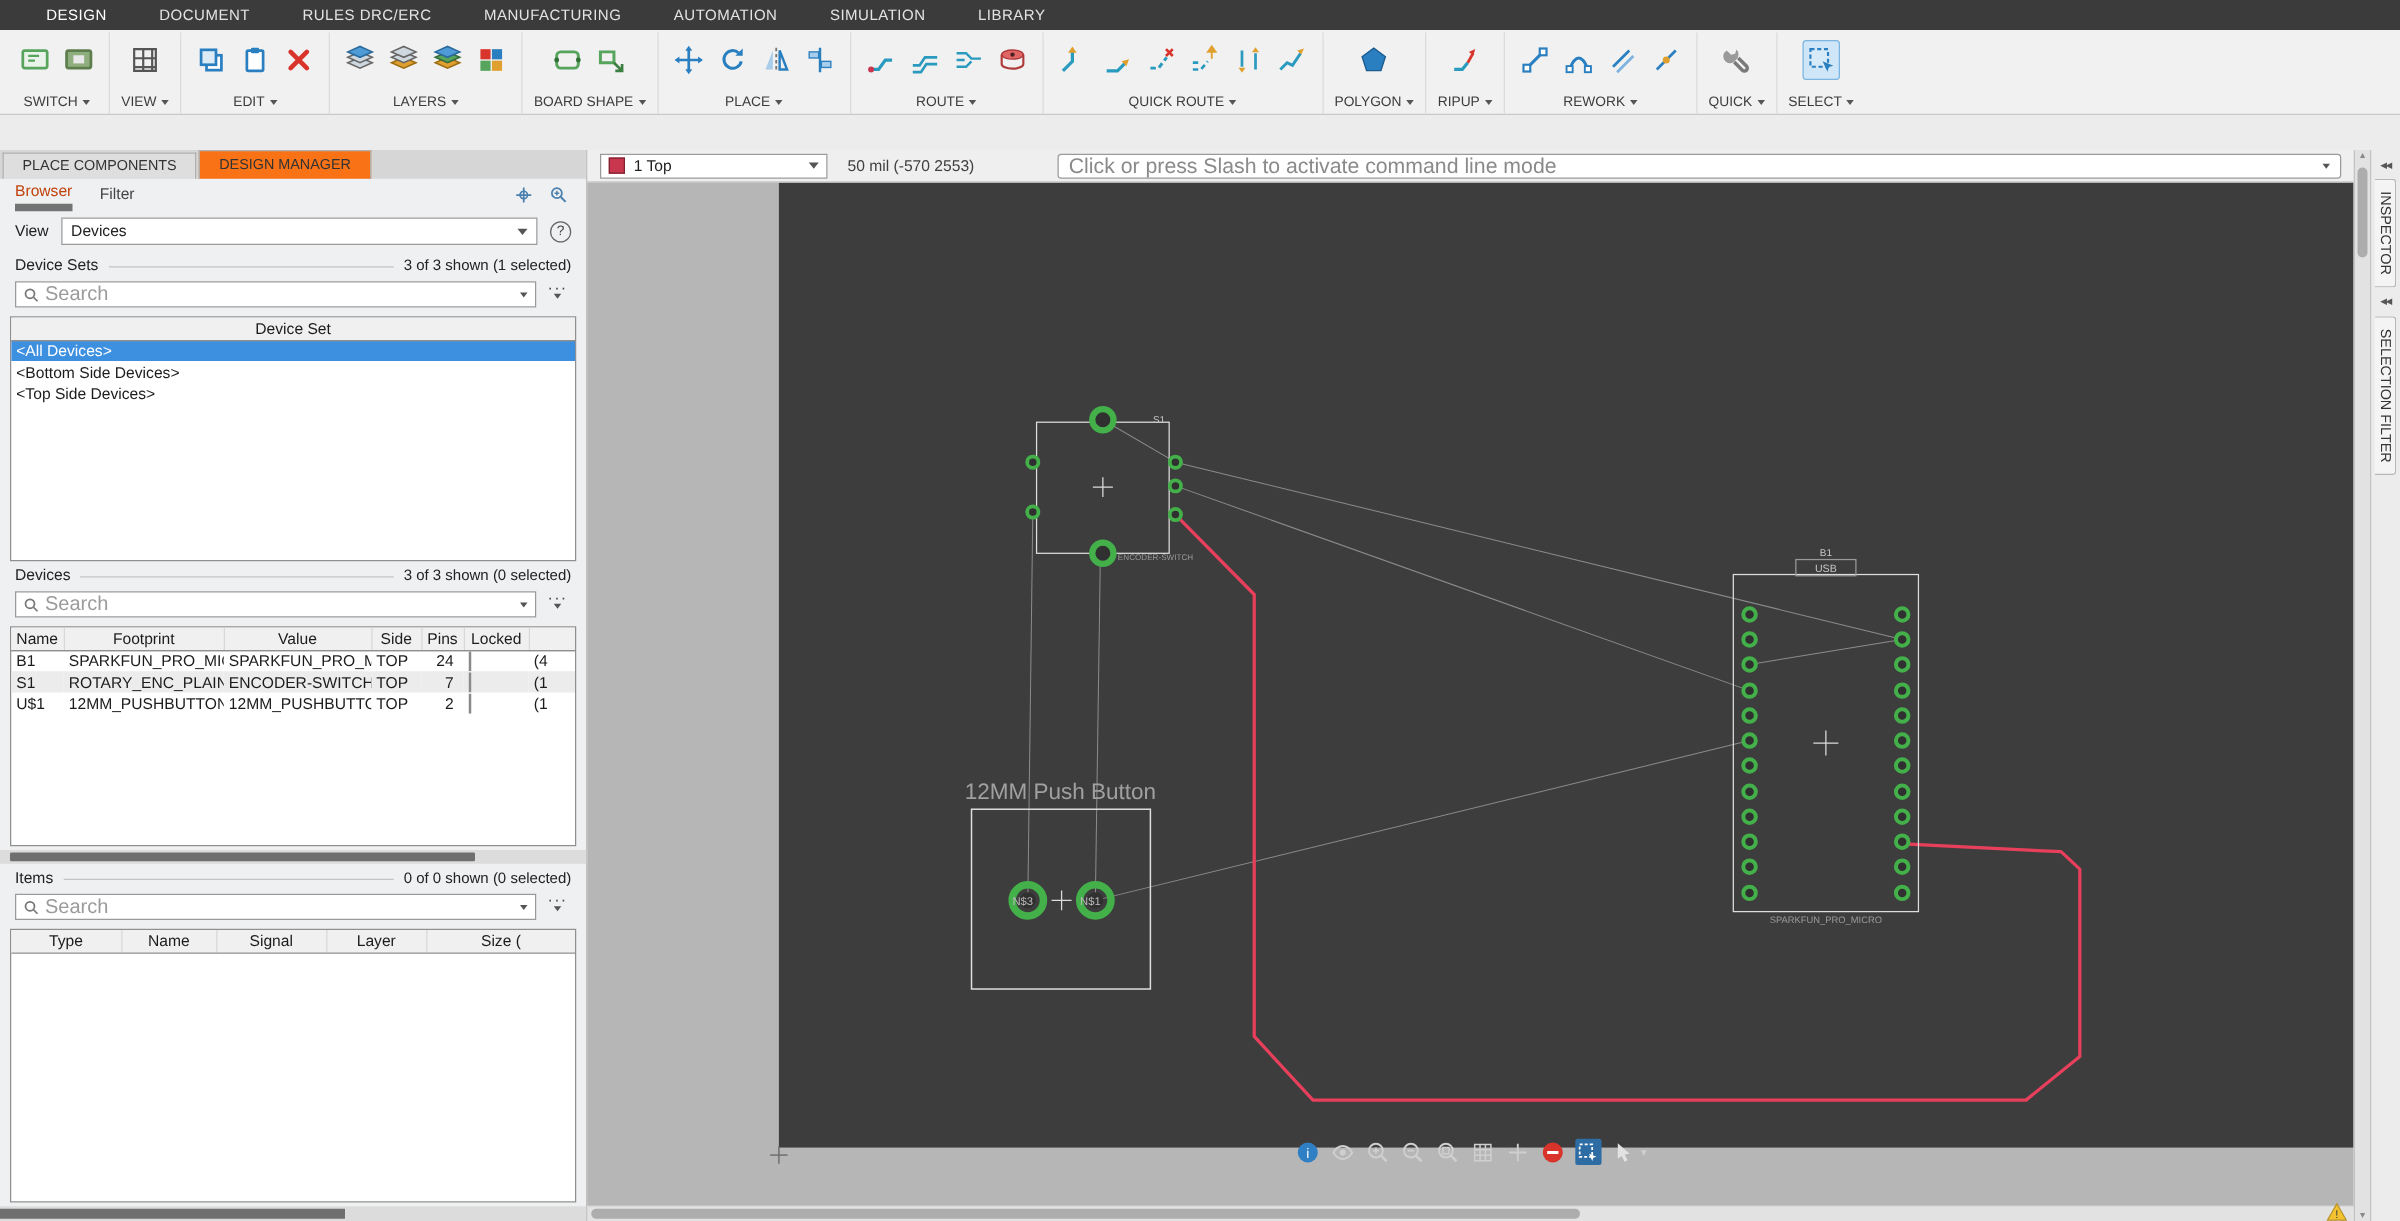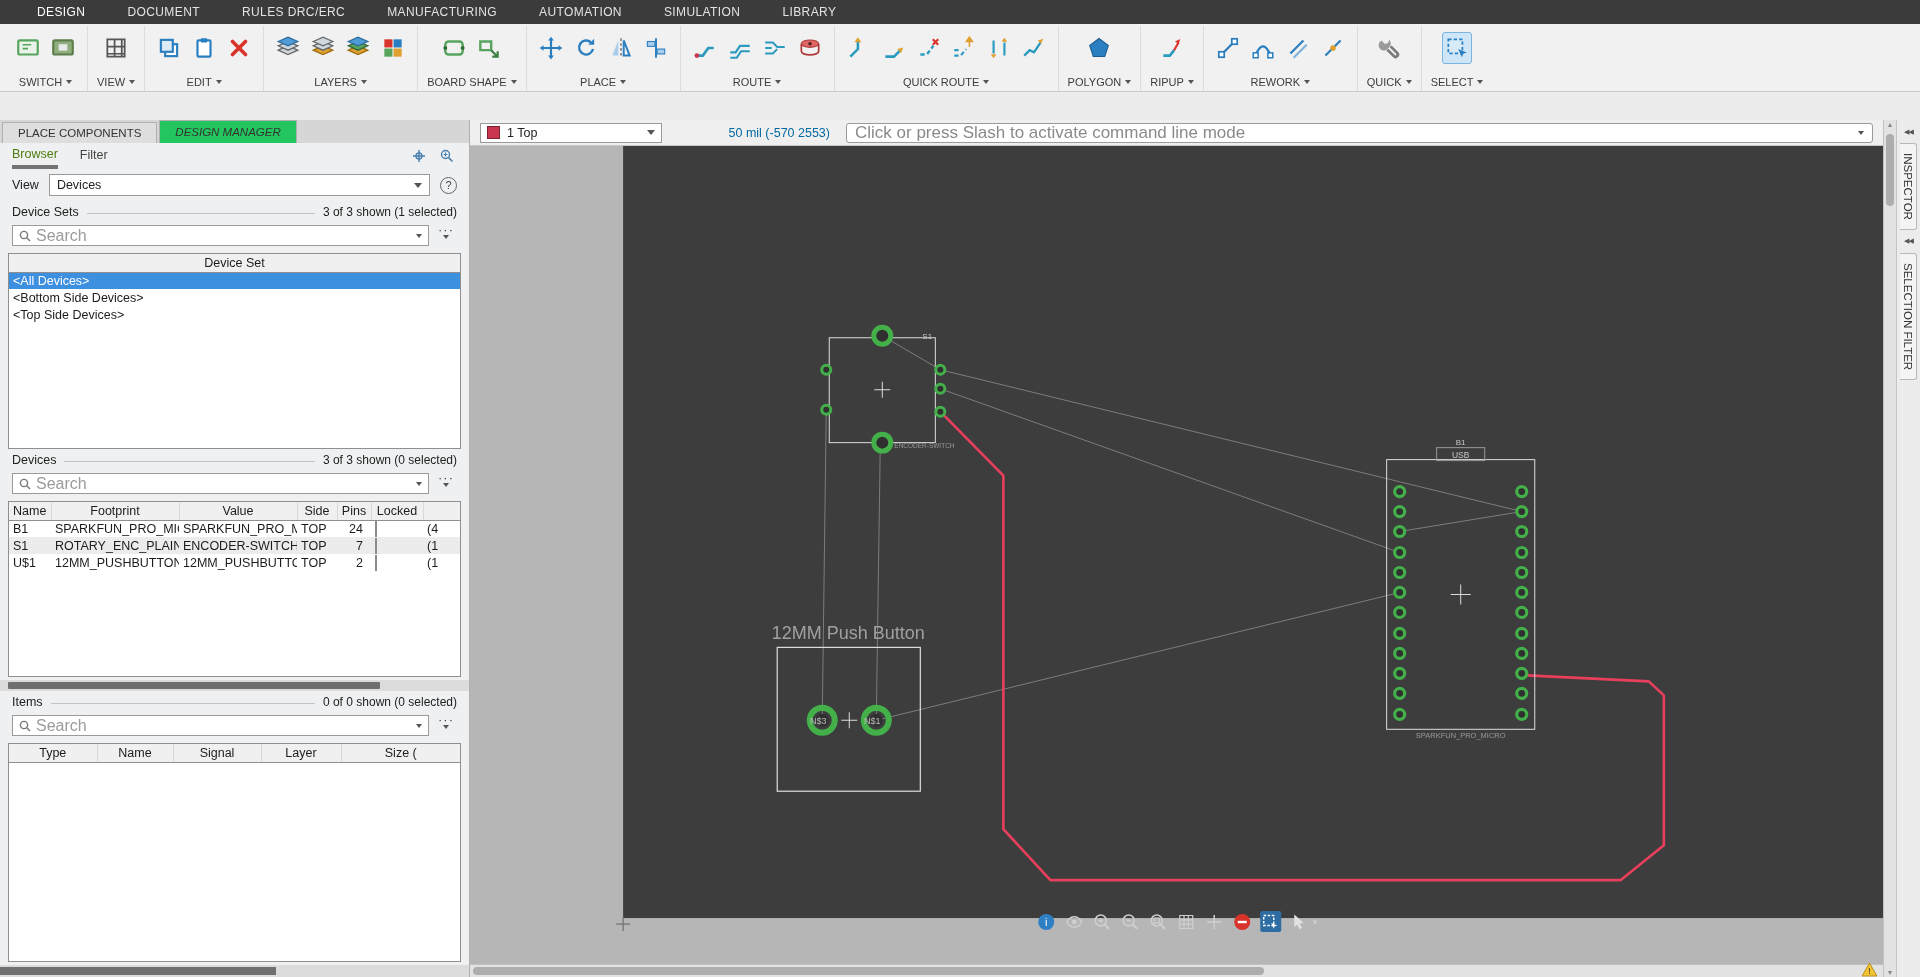--- a/index.html
+++ b/index.html
@@ -23,24 +23,24 @@
   .chev { width:0; height:0; border-left:4px solid transparent; border-right:4px solid transparent; border-top:5px solid #555; display:inline-block; }
   .chev.sm { border-left-width:3px; border-right-width:3px; border-top-width:4px; }
 
   
   .main { flex:1; display:flex; min-height:0;margin-top:28px; }
 
   
   .left-panel { width:470px; min-width:470px; background:#eef0f1; border-right:1px solid #b0b0b0; display:flex; flex-direction:column; }
   .lp-tabs { height:23px; background:#d6d6d6; display:flex; align-items:flex-end; padding-left:2px; gap:2px; flex:none; }
   .lp-tab { height:21px; line-height:20px; padding:0 15px; font-size:11.5px; color:#333; background:#dedede; border:1px solid #b0b0b0; border-bottom:none; }
-  .lp-tab.active { background:#22c55e; height:23px; line-height:22px;font-style:italic; }
+  .lp-tab.active { background:#f97316; height:23px; line-height:22px; }
   .lp-subtabs { height:26px; display:flex; align-items:center; padding:0 12px; gap:22px; flex:none; }
   .lp-subtab { font-size:12.5px; color:#444; height:100%; display:flex; align-items:center; border-bottom:2px solid transparent; }
-  .lp-subtab.active { color:#4d7c0f; border-bottom:4px solid #737373; }
+  .lp-subtab.active { color:#c2410c; border-bottom:6px solid #737373; }
   .lp-subtab-icons { margin-left:auto; display:flex; gap:8px; align-items:center; }
   .icon-btn { width:20px; height:20px; display:flex; align-items:center; justify-content:center; }
   .lp-view { height:32px; display:flex; align-items:center; gap:10px; padding:0 12px; flex:none; }
   .lp-view .vlabel { font-size:12.5px; color:#222; }
   .select { flex:1; height:22px; background:#fff; border:1px solid #9a9a9a; display:flex; align-items:center; padding:0 7px; gap:6px; font-size:12.5px; color:#222; }
   .select .chev { margin-left:auto; }
   .help-btn { width:17px; height:17px; border:1px solid #666; border-radius:50%; font-size:11px; color:#444; display:flex; align-items:center; justify-content:center; }
   .sec-head { height:22px; display:flex; align-items:center; gap:8px; padding:0 12px; flex:none; }
   .sec-title { font-size:12.5px; color:#222; white-space:nowrap; }
   .sec-rule { flex:1; border-top:1px solid #c4c4c4; margin-top:2px; }
@@ -67,21 +67,21 @@
   .lp-bottom-scroll .thumb { position:absolute; top:2px; left:0; width:276px; height:8px; background:#6f6f6f; }
 
   
   .right-wrap { flex:1; display:flex; flex-direction:column; min-width:0; }
   .content-row { flex:1; display:flex; min-height:0; }
   .center { flex:1; display:flex; flex-direction:column; min-width:0; }
   .canvas-topbar { height:26px; background:#efefef; border-bottom:1px solid #c6c6c6; display:flex; align-items:center; gap:16px; padding:0 10px; flex:none; }
   .layer-select { width:182px; height:20px; background:#fff; border:1px solid #9a9a9a; display:flex; align-items:center; gap:7px; padding:0 6px; font-size:12.5px; color:#222; flex:none; }
   .layer-swatch { width:13px; height:13px; border:1px solid #7e2330; }
   .layer-select .chev { margin-left:auto; }
-  .readout { font-size:12.5px; color:#0369a1; white-space:nowrap; flex:none; width:152px;text-align:right; }
+  .readout { font-size:12.5px; color:#404040; white-space:nowrap; flex:none; width:152px; }
   .cmdbar { flex:1; height:20px; background:#fff; border:1px solid #9a9a9a; border-radius:3px; display:flex; align-items:center; padding:0 8px; gap:6px; }
   .cmdbar input { flex:1; border:none; outline:none; font-size:17px; font-family:inherit; color:#333; background:transparent; }
   .cmdbar input::placeholder { color:#8a8a8a; }
   .viewport { flex:1; position:relative; background:#b6b6b6; overflow:hidden; }
   .board-svg { position:absolute; inset:0; width:100%; height:100%; }
   .view-toolbar { position:absolute; left:50%; transform:translateX(-50%); bottom:32px; display:flex; align-items:center; gap:7px; }
   .vt-ic { width:21px; height:21px; display:flex; align-items:center; justify-content:center; }
   .vt-ic svg { width:20px; height:20px; }
   .vt-ic.vt-active { background:#2e6da4; border-radius:2px; }
   .vt-chev { color:#cfcfcf; font-size:9px; margin-left:-3px; }

